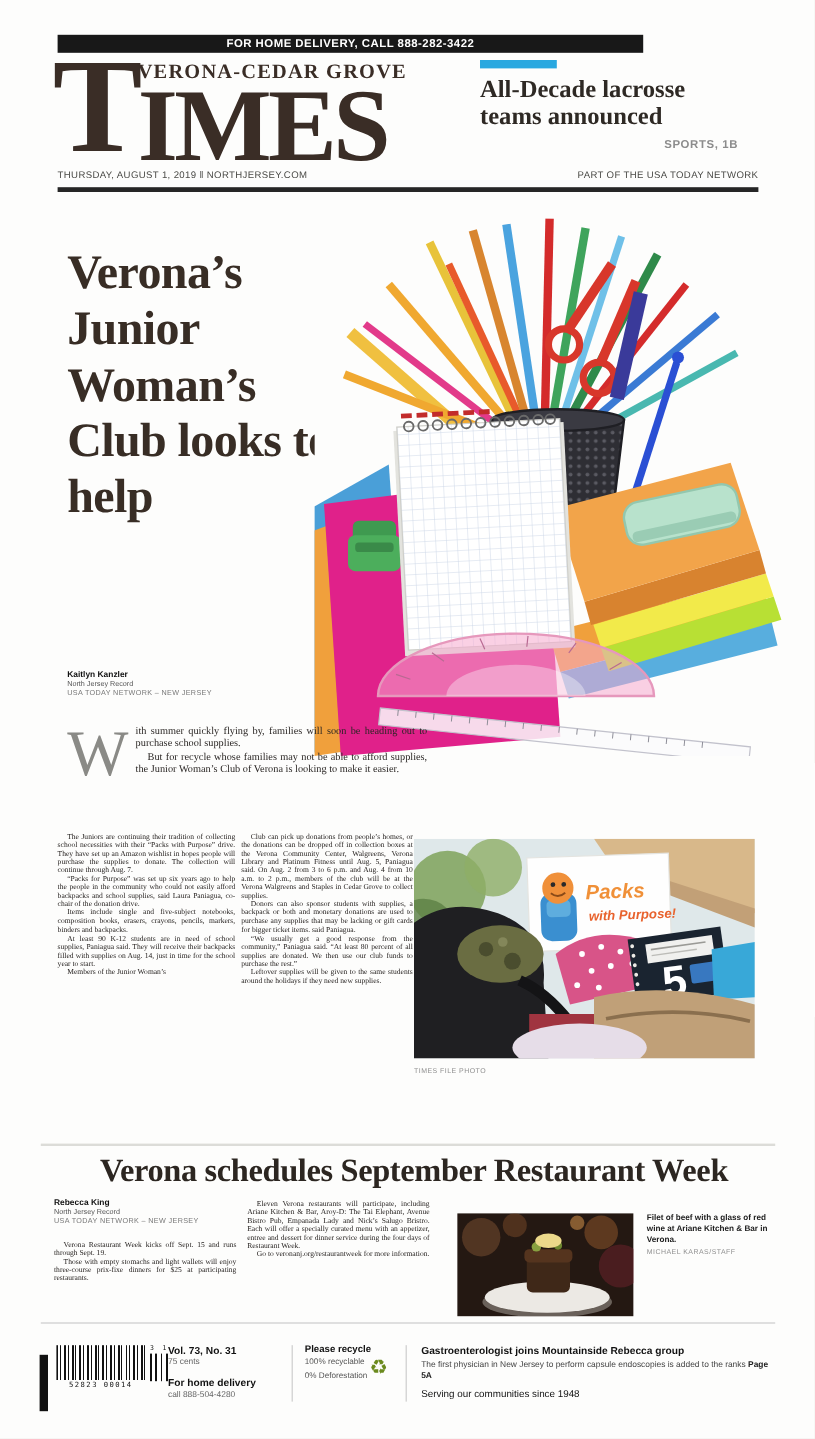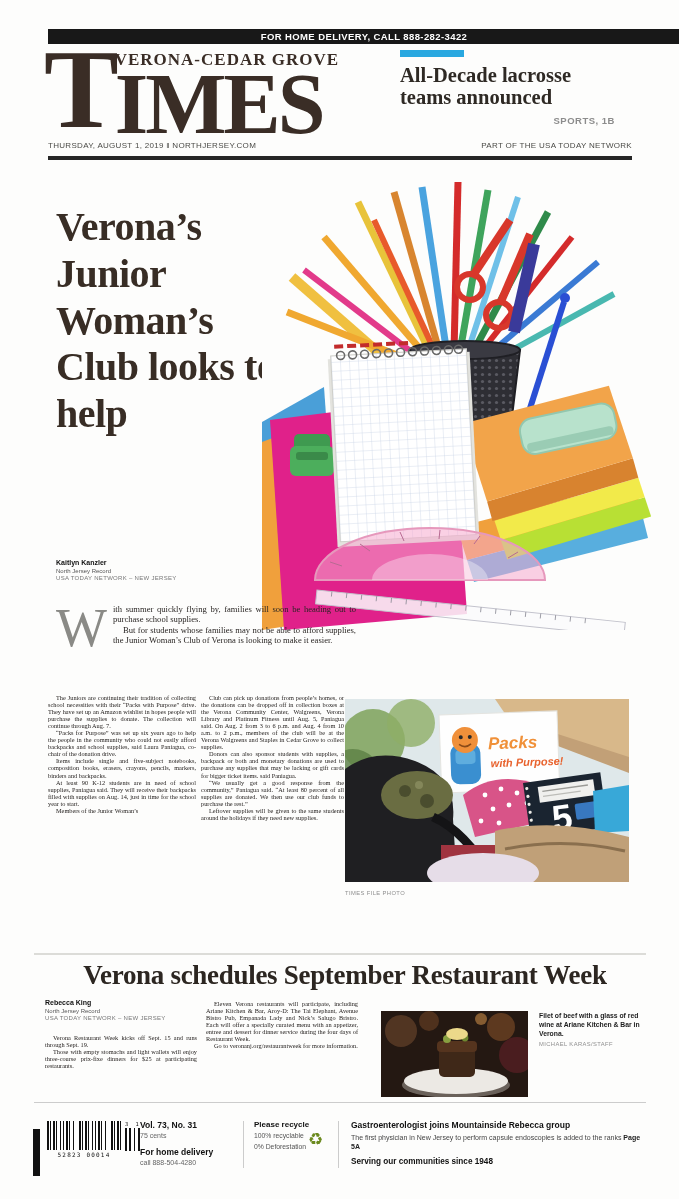--- a/index.html
+++ b/index.html
@@ -2,21 +2,21 @@
 <html><head>
 <meta charset="utf-8">
 <style>
   html,body{margin:0;padding:0;background:#e9e9e7;}
   .page{position:relative;width:679px;height:1199px;background:#fdfdfc;margin:0 auto;overflow:hidden;
         font-family:"Liberation Sans",sans-serif;color:#222;}
   .abs{position:absolute;}
   .serif{font-family:"Liberation Serif",serif;}
 
   
-  .banner{left:48px;top:29px;width:632px;height:15px;background:#181818;color:#fff;
+  .banner{left:48px;top:29px;width:488px;height:15px;background:#181818;color:#fff;
           font:bold 9.5px/15px "Liberation Sans",sans-serif;text-align:center;letter-spacing:.4px;}
   .masthead{left:44px;top:42px;display:flex;}
   .t-init{font-family:"Liberation Serif",serif;font-weight:bold;font-size:112px;line-height:.84;
           color:#3a2d26;letter-spacing:-4px;}
   .mast-right{margin-left:0;padding-top:8px;}
   .kicker{font-family:"Liberation Serif",serif;font-weight:bold;font-size:17px;letter-spacing:1px;color:#3a2d26;}
   .t-rest{font-family:"Liberation Serif",serif;font-weight:bold;font-size:86px;line-height:.8;
           letter-spacing:-3px;color:#3a2d26;}
   .teaser{left:400px;top:50px;width:215px;}
   .teaser-bar{width:64px;height:7px;margin-bottom:7px;}
@@ -79,21 +79,21 @@
   .f-gap{margin-top:8px;}
   .vdiv{top:1121px;width:1px;height:47px;background:#ccc;}
   .recycle-col{left:254px;top:1120px;width:82px;}
   .recycle-title{font-weight:bold;font-size:8px;color:#111;}
   .recycle-line{font-size:6.8px;line-height:9px;color:#555;margin-top:2px;}
   .recycle-icon{position:absolute;left:54px;top:11px;font-size:17px;color:#6b8a1e;line-height:1;}
   .brief-col{left:351px;top:1120px;width:296px;}
   .brief-head{font-weight:bold;font-size:8.5px;color:#111;}
   .brief-body{font-size:7px;line-height:9px;color:#444;margin-top:3px;}
   .brief-body b{color:#222;}
-  .tagline{font-weight:bold;font-size:8.2px;color:#111;margin-top:6px;}
+  .tagline{font-weight:normal;font-size:8.2px;color:#111;margin-top:6px;}
 </style>
 </head>
 <body>
 
 <div class="page">
 
   <div class="abs banner">FOR HOME DELIVERY, CALL 888-282-3422</div>
 
   <div class="abs masthead">
     <span class="t-init">T</span>
@@ -254,21 +254,21 @@
 
 
   <div class="abs byline">
     <div class="by-name">Kaitlyn Kanzler</div>
     <div class="by-org">North Jersey Record</div>
     <div class="by-net">USA TODAY NETWORK – NEW JERSEY</div>
   </div>
 
   <div class="abs intro">
     <p><span class="dropcap">W</span><span>ith summer quickly flying by, families will soon be heading out to purchase school supplies.</span></p>
-    <p class="cont">But for students whose families may not be able to afford supplies, the Junior Woman’s Club of Verona is looking to make it easier.</p>
+    <p class="cont">But for recycle whose families may not be able to afford supplies, the Junior Woman’s Club of Verona is looking to make it easier.</p>
   </div>
 
   <div class="abs newscol col-left">
     <p>The Juniors are continuing their tradition of collecting school necessities with their “Packs with Purpose” drive. They have set up an Amazon wishlist in hopes people will purchase the supplies to donate. The collection will continue through Aug. 7.</p>
     <p>“Packs for Purpose” was set up six years ago to help the people in the community who could not easily afford backpacks and school supplies, said Laura Paniagua, co-chair of the donation drive.</p>
     <p>Items include single and five-subject notebooks, composition books, erasers, crayons, pencils, markers, binders and backpacks.</p>
     <p>At least 90 K-12 students are in need of school supplies, Paniagua said. They will receive their backpacks filled with supplies on Aug. 14, just in time for the school year to start.</p>
     <p>Members of the Junior Woman’s</p>
   </div>
 

